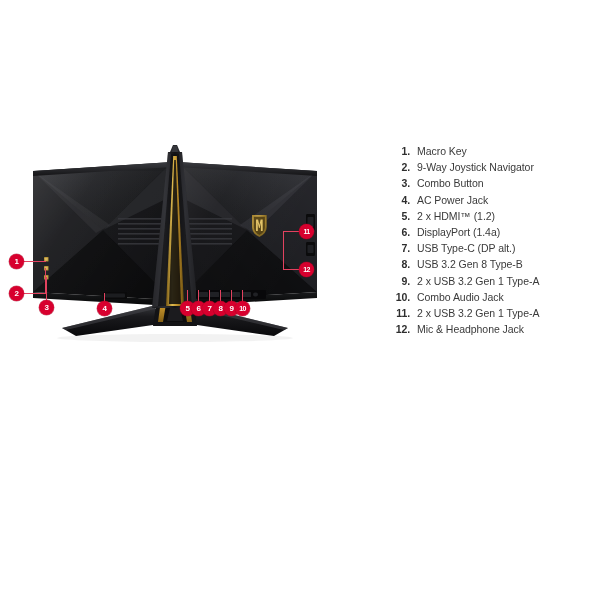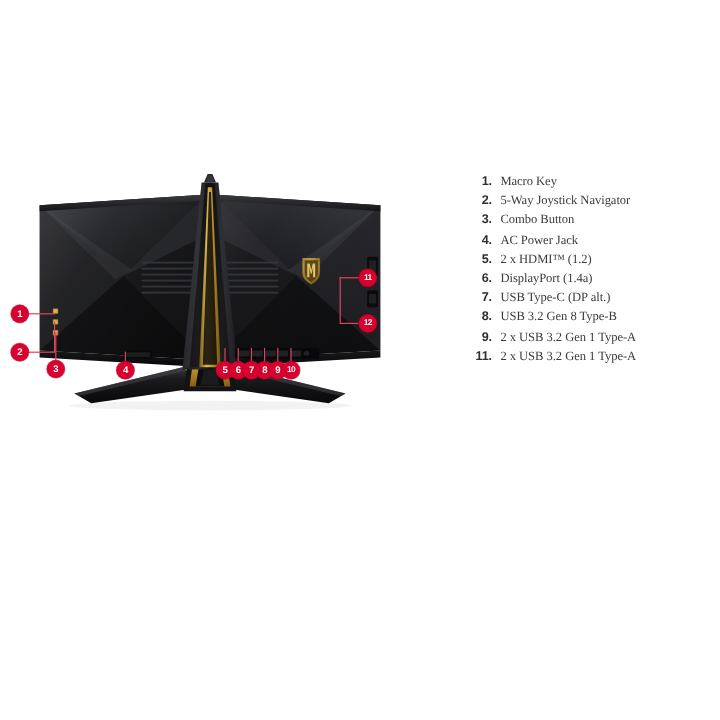--- a/index.html
+++ b/index.html
@@ -78,21 +78,21 @@
     flex: 0 0 22px;
     text-align: right;
     font-family: "Liberation Sans", sans-serif;
     font-size: 10.5px;
     font-weight: bold;
     color: #2e2e2e;
     letter-spacing: -0.1px;
   }
   .legend-label {
     margin-left: 7px;
-    font-family: Liberation Serif, serif;
+    font-family: Liberation Sans, sans-serif;
     font-size: 10.5px;
     font-weight: normal;
     color: #3a3a3a;
     letter-spacing: -0.05px;
   }
 </style>
 </head>
 <body>
 
 <div id="page">
@@ -321,21 +321,21 @@
   <div class="callout wide" style="left:299px; top:224px;">11</div>
   <div class="callout wide" style="left:299px; top:262px;">12</div>
 
   <div id="legend">
     <div class="legend-row">
       <span class="legend-num">1.</span>
       <span class="legend-label">Macro Key</span>
     </div>
     <div class="legend-row">
       <span class="legend-num">2.</span>
-      <span class="legend-label">5-Way Joystick Navigator</span>
+      <span class="legend-label">9-Way Joystick Navigator</span>
     </div>
     <div class="legend-row">
       <span class="legend-num">3.</span>
       <span class="legend-label">Combo Button</span>
     </div>
     <div class="legend-row">
       <span class="legend-num">4.</span>
       <span class="legend-label">AC Power Jack</span>
     </div>
     <div class="legend-row">
@@ -352,18 +352,26 @@
     </div>
     <div class="legend-row">
       <span class="legend-num">8.</span>
       <span class="legend-label">USB 3.2 Gen 8 Type-B</span>
     </div>
     <div class="legend-row">
       <span class="legend-num">9.</span>
       <span class="legend-label">2 x USB 3.2 Gen 1 Type-A</span>
     </div>
     <div class="legend-row">
+      <span class="legend-num">10.</span>
+      <span class="legend-label">Combo Audio Jack</span>
+    </div>
+    <div class="legend-row">
       <span class="legend-num">11.</span>
       <span class="legend-label">2 x USB 3.2 Gen 1 Type-A</span>
     </div>
+    <div class="legend-row">
+      <span class="legend-num">12.</span>
+      <span class="legend-label">Mic &amp; Headphone Jack</span>
+    </div>
   </div>
 
 </div>
 
 </body></html>

